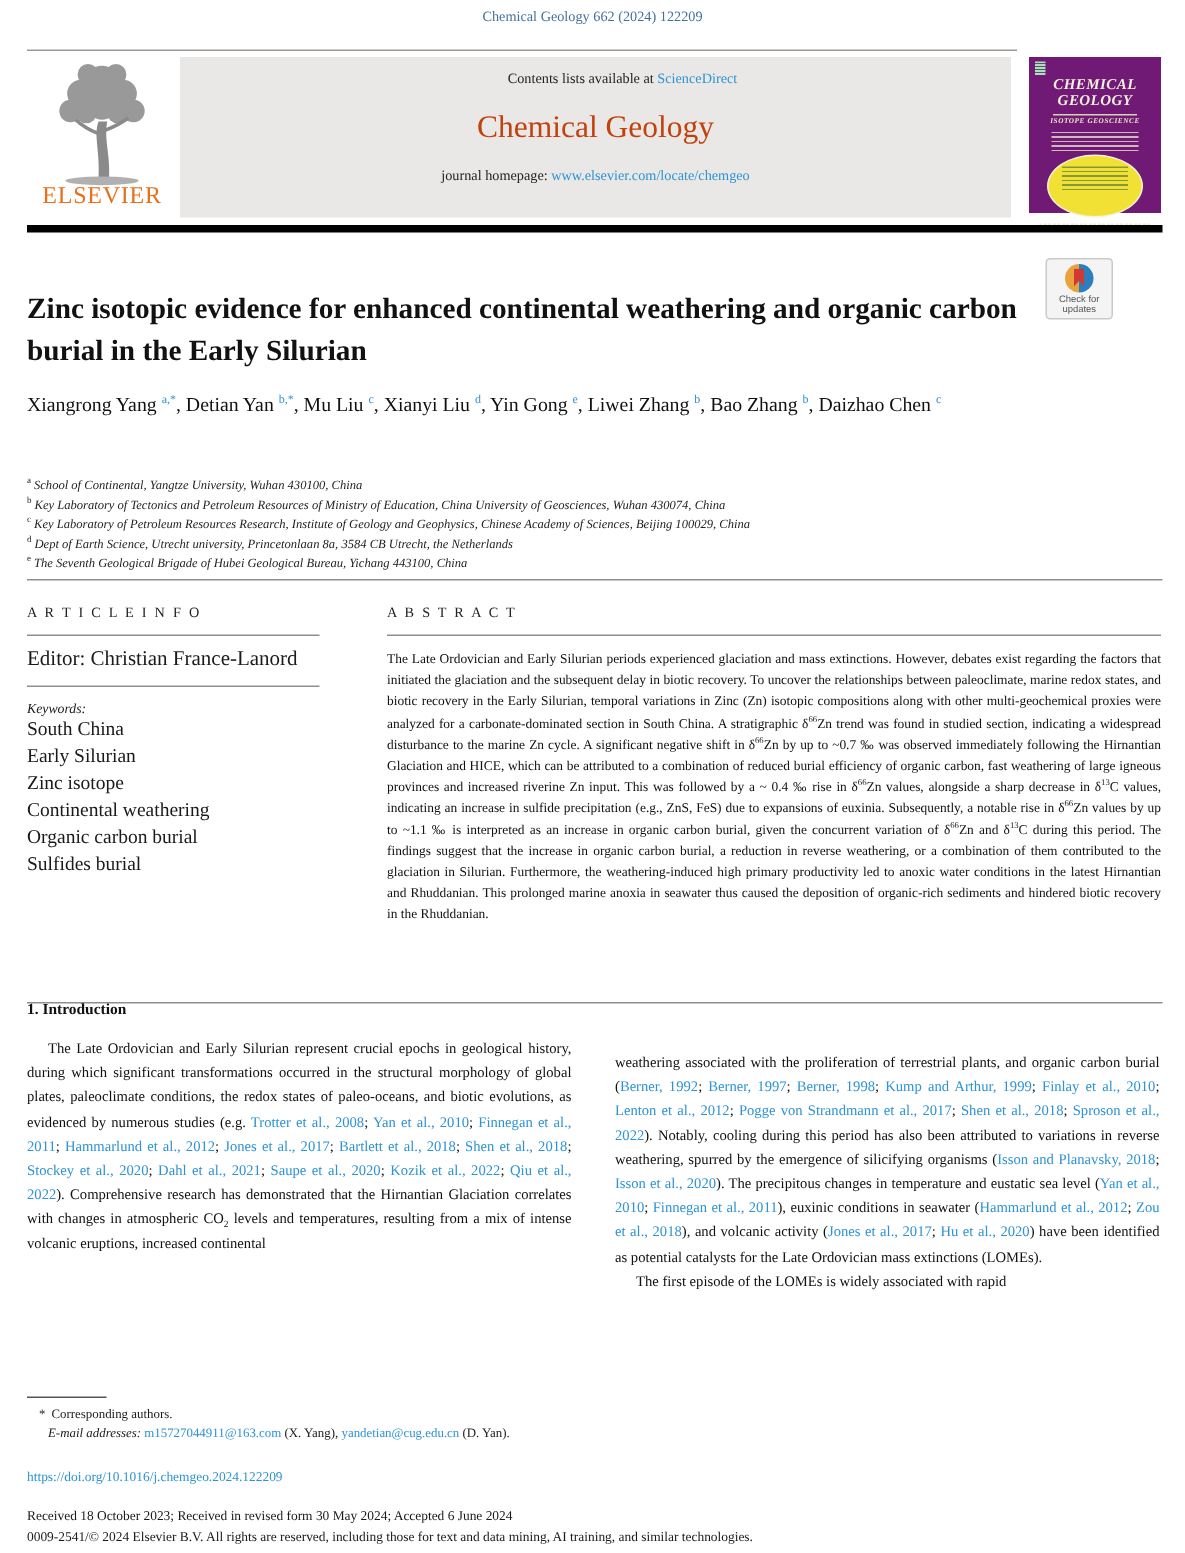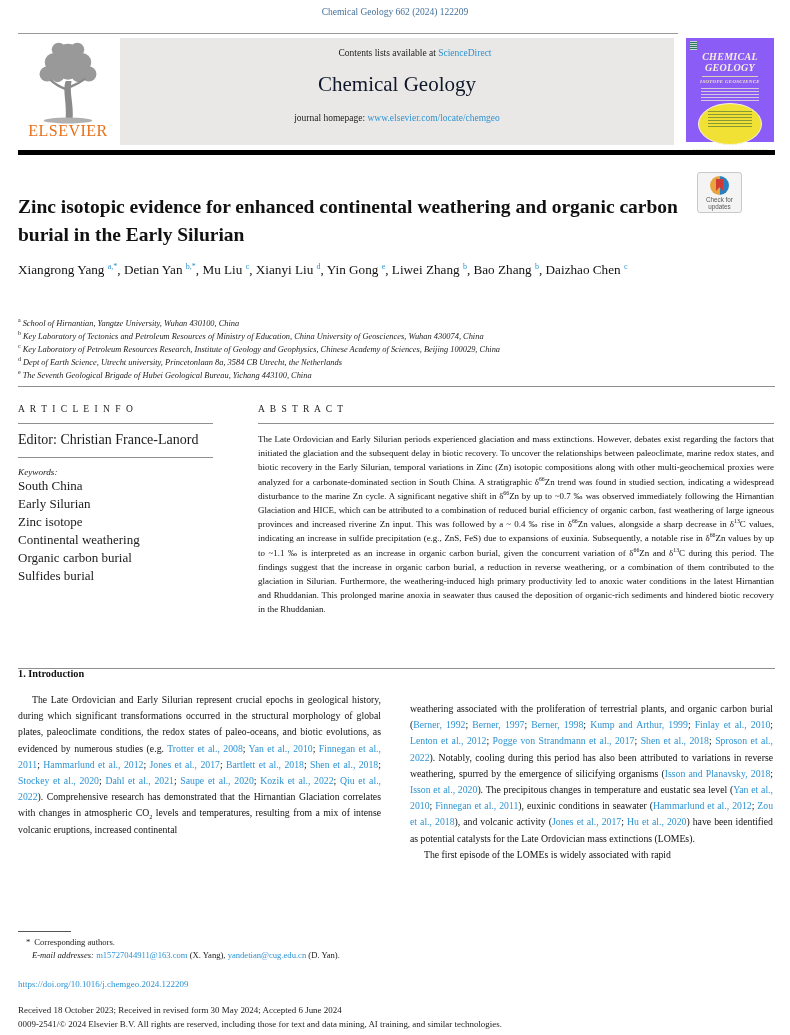--- a/index.html
+++ b/index.html
@@ -19,25 +19,25 @@
   .top-rule { position:absolute; top:33px; left:18px; width:660px; height:1px; background:#9a9a9a; }
 
   
   .logo-block { position:absolute; top:38px; left:18px; width:100px; height:108px; text-align:center; }
   .logo-block svg { display:block; margin:0 auto; }
   .elsevier-word { font-size:16px; color:#e8701a; letter-spacing:0.5px; margin-top:-2px; }
 
   .mid-box { position:absolute; top:38px; left:120px; width:554px; height:107px;
     background:#e9e8e6; text-align:center; }
   .contents-line { margin-top:10px; font-size:9.5px; color:#222;padding-left:36px; }
-  .journal-title { margin-top:14px; font-size:21px; color:#0f172a; }
+  .journal-title { margin-top:14px; font-size:21px; color:#c2410c; }
   .homepage-line { margin-top:16px; font-size:9.5px; color:#222; }
 
   .cover { position:absolute; top:38px; left:686px; width:88px; height:104px;
-    background:#8b5cf6; border:1px solid #14543­4; padding:3px 4px; text-align:center; }
+    background:#701a75; border:1px solid #14543­4; padding:3px 4px; text-align:center; }
   .cover-emblem { position:absolute; top:3px; left:4px; width:7px; height:9px;
     background:repeating-linear-gradient(#cfe3d4 0 1px, #1f7a4c 1px 2px); opacity:.9; }
   .cover-title { margin-top:11px; font-size:10px; line-height:1.05; font-weight:bold;
     font-style:italic; color:#f3efdc; letter-spacing:.3px; }
   .cover-divider { width:56px; height:1px; background:#d8d2b2; margin:3px auto 2px; }
   .cover-subtitle { font-size:4.8px; font-weight:bold; font-style:italic; color:#efe9cc; letter-spacing:.4px; }
   .cover-names { width:58px; height:13px; margin:4px auto 2px;
     background:repeating-linear-gradient(#f0edd2 0 1px, rgba(0,0,0,0) 1px 3px); opacity:.75; }
   .cover-ellipse { width:64px; height:42px; margin:0 auto; background:#f2e135;
     border:1px solid #f6f3da; border-radius:50%; display:flex; align-items:flex-start; justify-content:center; }
@@ -163,21 +163,21 @@
       <div>Check for</div>
       <div>updates</div>
     </div>
   </div>
 
   <h1 class="art-title">Zinc isotopic evidence for enhanced continental weathering and organic carbon burial in the Early Silurian</h1>
 
   <div class="authors"><span>Xiangrong Yang </span><sup class="lnk">a,*</sup><span>, Detian Yan </span><sup class="lnk">b,*</sup><span>, Mu Liu </span><sup class="lnk">c</sup><span>, Xianyi Liu </span><sup class="lnk">d</sup><span>, Yin Gong </span><sup class="lnk">e</sup><span>, Liwei Zhang </span><sup class="lnk">b</sup><span>, Bao Zhang </span><sup class="lnk">b</sup><span>, Daizhao Chen </span><sup class="lnk">c</sup></div>
 
   <div class="affils">
-    <div class="affil-row"><sup>a</sup><span class="it">School of Hirnantian, Yangtze University, Wuhan 430100, China</span></div>
+    <div class="affil-row"><sup>a</sup><span class="it">School of Continental, Yangtze University, Wuhan 430100, China</span></div>
     <div class="affil-row"><sup>b</sup><span class="it">Key Laboratory of Tectonics and Petroleum Resources of Ministry of Education, China University of Geosciences, Wuhan 430074, China</span></div>
     <div class="affil-row"><sup>c</sup><span class="it">Key Laboratory of Petroleum Resources Research, Institute of Geology and Geophysics, Chinese Academy of Sciences, Beijing 100029, China</span></div>
     <div class="affil-row"><sup>d</sup><span class="it">Dept of Earth Science, Utrecht university, Princetonlaan 8a, 3584 CB Utrecht, the Netherlands</span></div>
     <div class="affil-row"><sup>e</sup><span class="it">The Seventh Geological Brigade of Hubei Geological Bureau, Yichang 443100, China</span></div>
   </div>
 
   <div class="rule-a"></div>
 
   <div class="info-col">
     <div class="sec-heading">A R T I C L E  I N F O</div>

